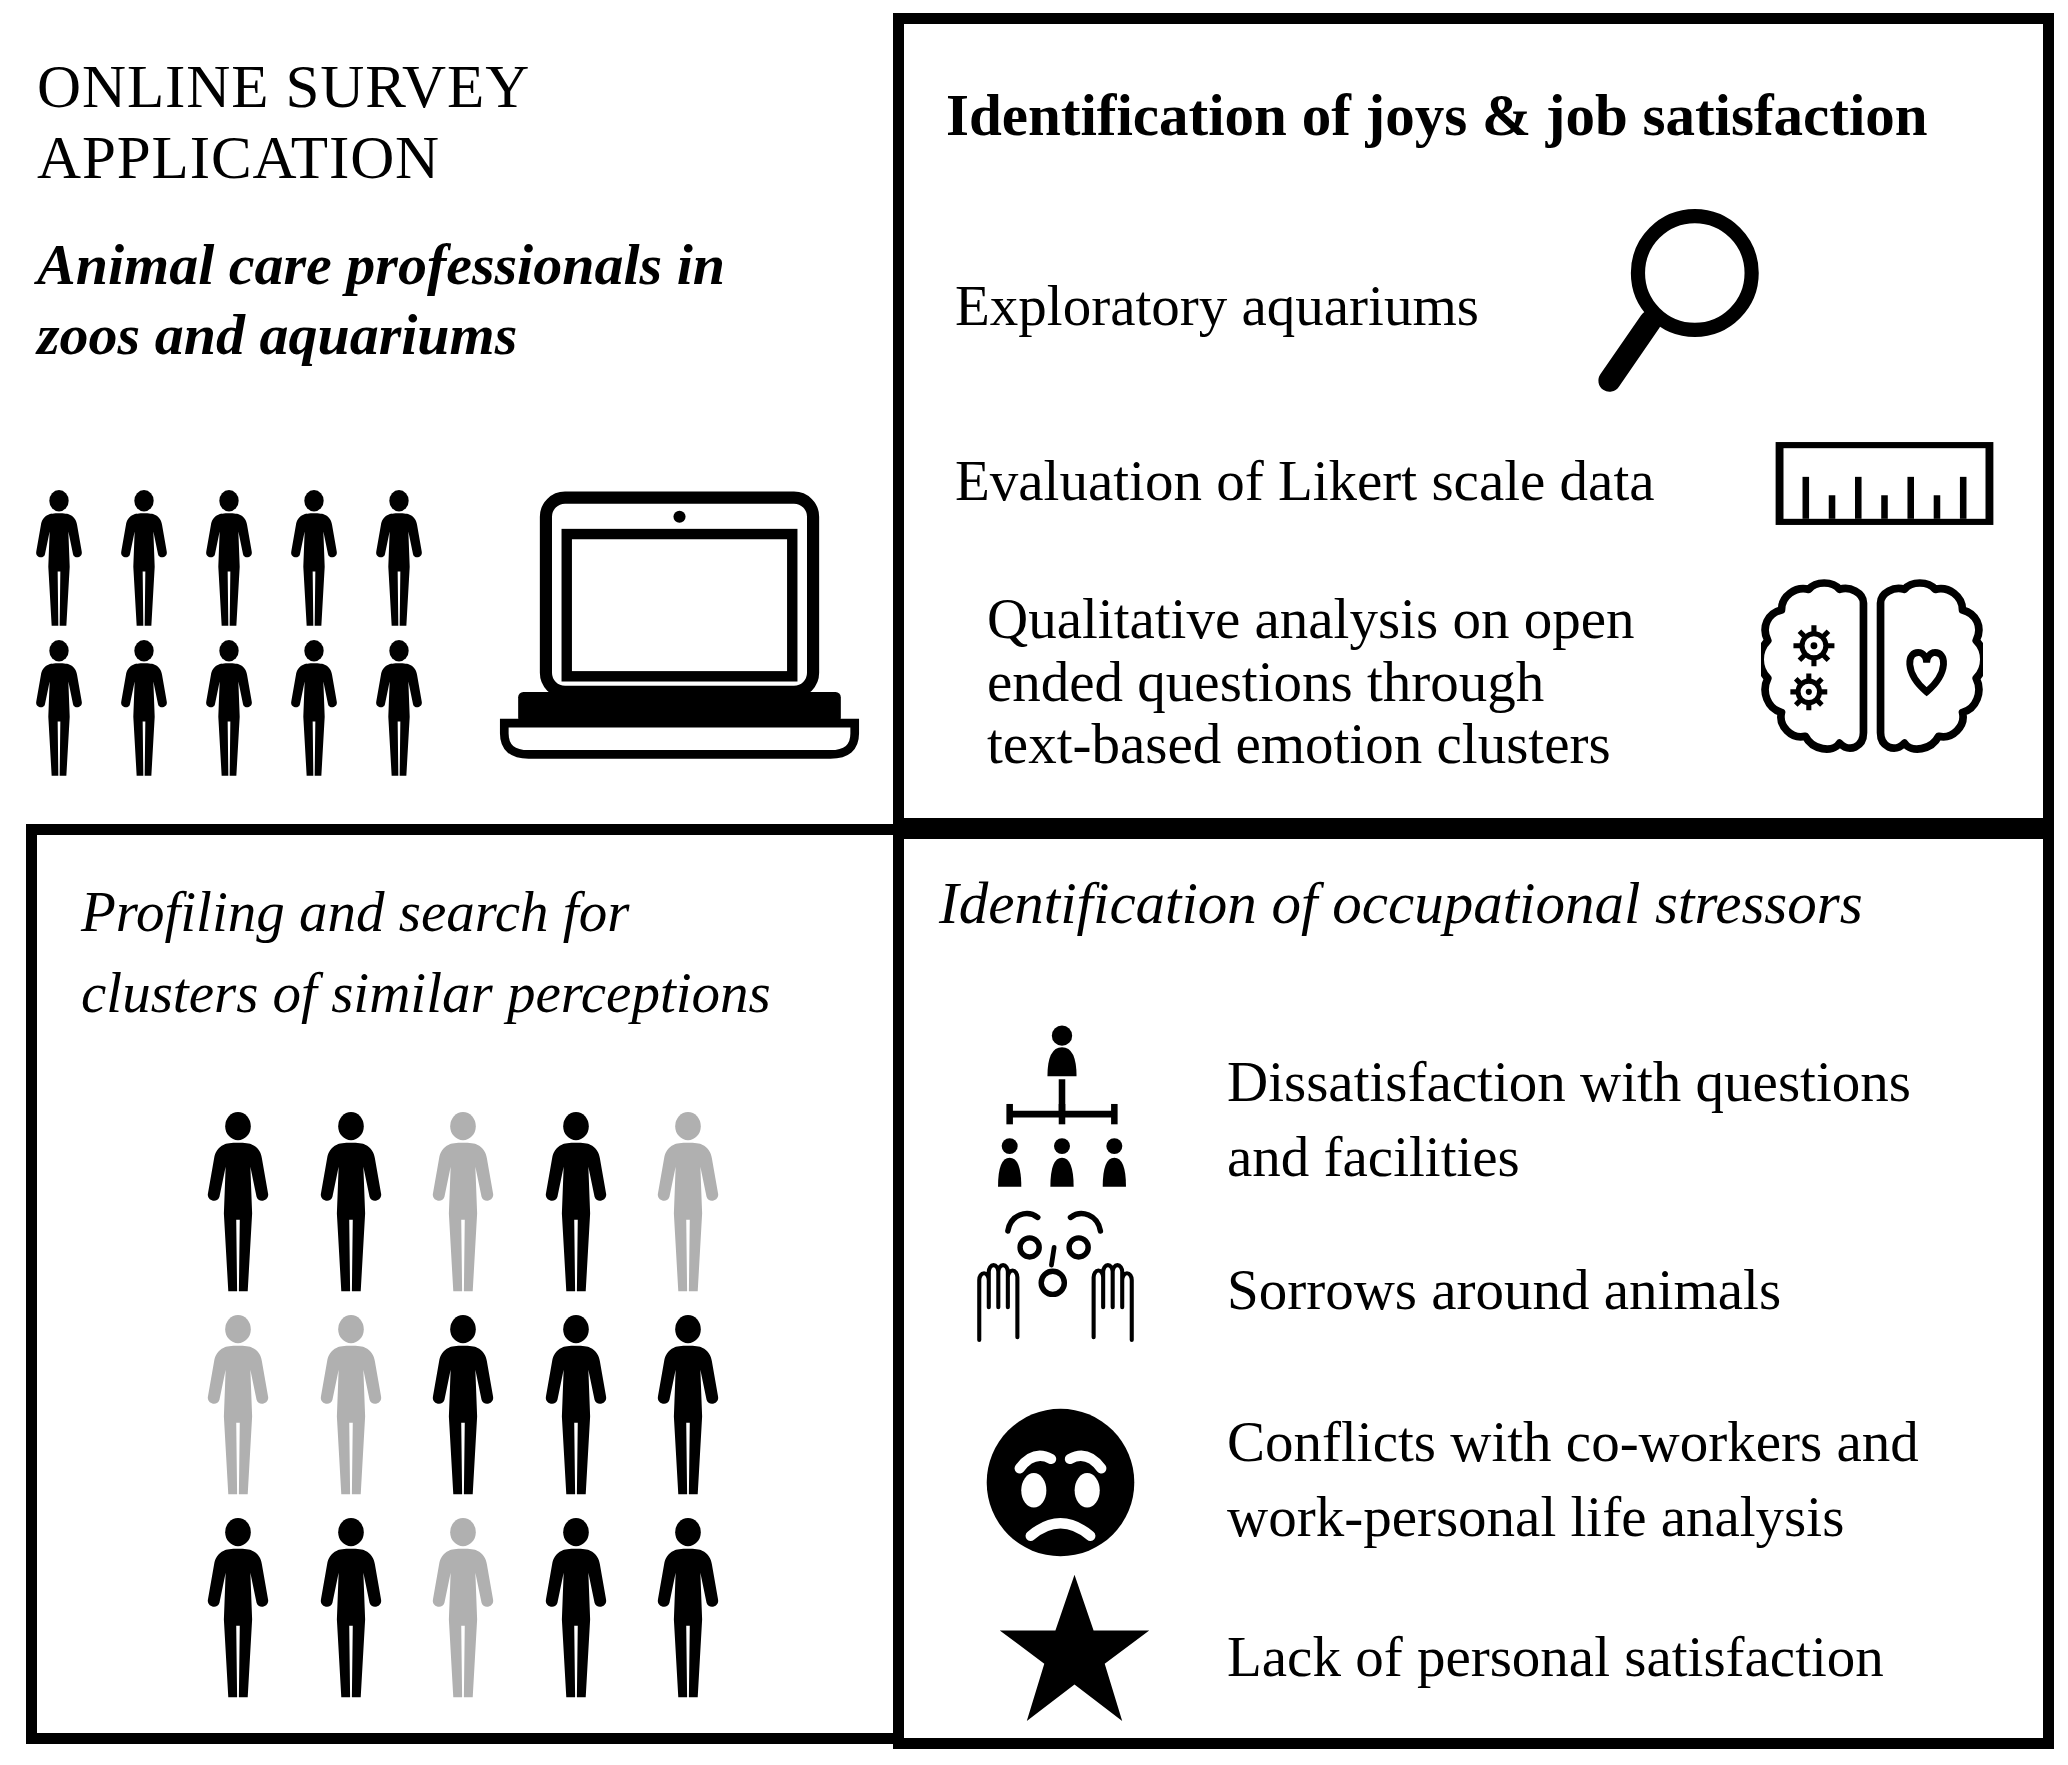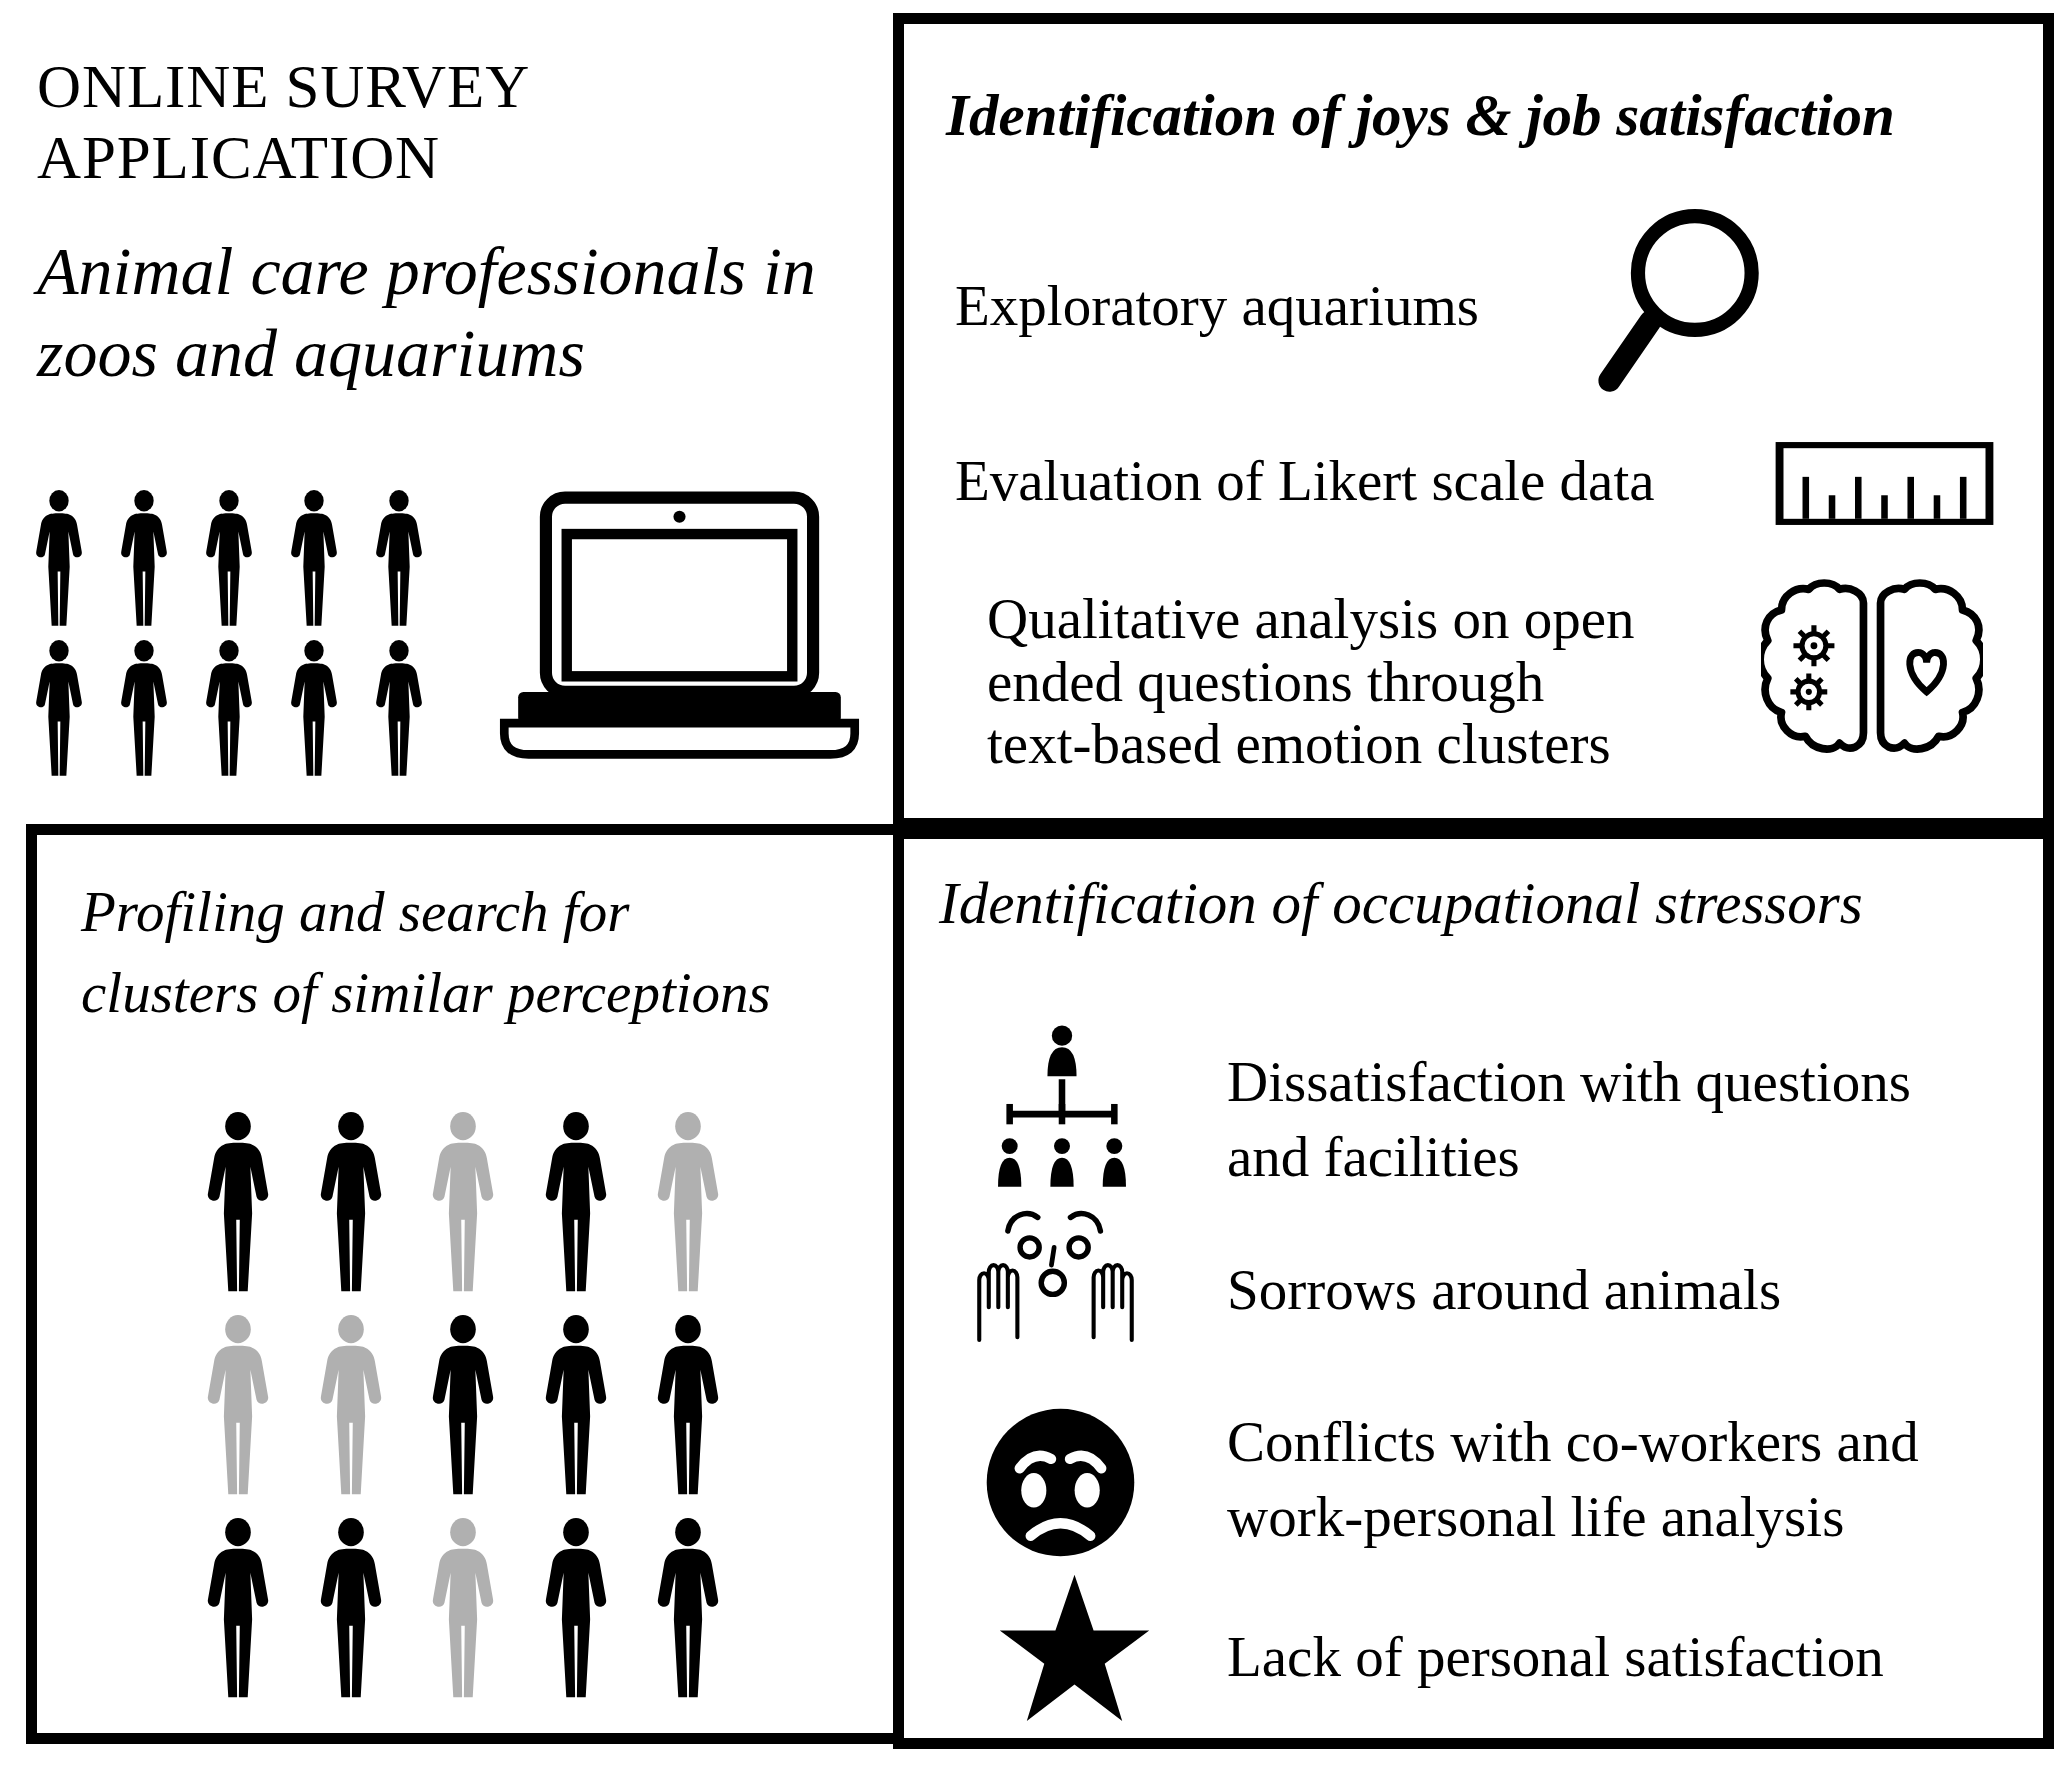--- a/index.html
+++ b/index.html
@@ -9,28 +9,28 @@
     background:#fff;
     font-family:"Liberation Serif","DejaVu Serif",serif;
     color:#000;
     overflow:hidden;
   }
   .q{position:absolute;box-sizing:border-box;}
   .box{border:11px solid #000;background:#fff;}
   
   .q-tl{left:0;top:12px;width:893px;height:643px;}
   .tl-title{position:absolute;left:37px;top:39px;font-size:61px;line-height:1.17;letter-spacing:0.9px;}
-  .tl-sub{position:absolute;left:37px;top:218px;font-size:68px;font-style:italic;line-height:1.21;}
+  .tl-sub{position:absolute;left:37px;top:218px;font-size:58px;font-style:italic;line-height:1.21;font-weight:bold;}
   .tl-people{position:absolute;left:23px;top:478px;display:grid;
     grid-template-columns:repeat(5,74px);grid-auto-rows:138px;column-gap:11px;row-gap:12px;}
   .tl-people svg{width:72px;height:137px;}
   .laptop{position:absolute;left:480px;top:473px;width:399px;height:282px;}
   
   .q-tr{left:893px;top:13px;width:1161px;height:816px;}
-  .tr-header{position:absolute;left:42px;top:57px;font-size:59px;font-weight:bold;font-style:italic;}
+  .tr-header{position:absolute;left:42px;top:57px;font-size:59px;font-weight:bold;}
   .tr-item{position:absolute;left:51px;font-size:57px;line-height:1.1;}
   .tr-item-1{top:251px;}
   .tr-item-2{top:426px;}
   .tr-item-3{top:564px;margin-left:32px;}
   .magnifier{position:absolute;left:669px;top:180px;width:203px;height:203px;}
   .ruler{position:absolute;left:869px;top:416px;width:223px;height:87px;}
   .brain{position:absolute;left:857px;top:552px;width:222px;height:201px;}
   
   .q-bl{left:26px;top:824px;width:879px;height:920px;}
   .bl-header{position:absolute;left:44px;top:37px;font-size:57px;font-style:italic;line-height:1.42;}

